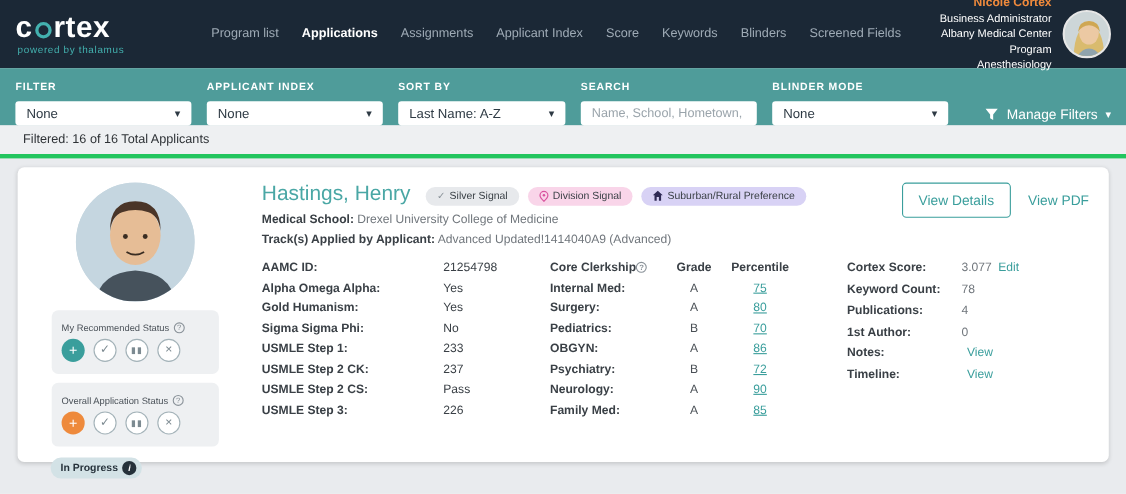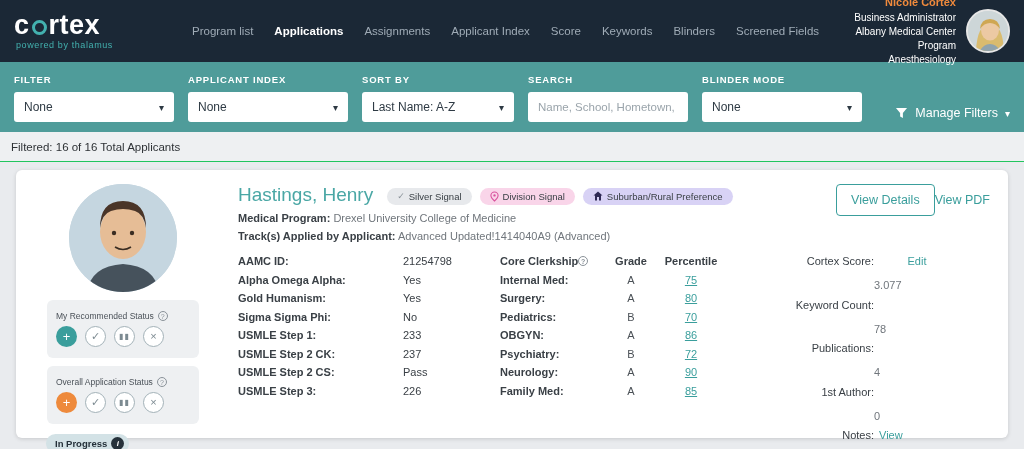--- a/index.html
+++ b/index.html
@@ -14,33 +14,33 @@
   .logo-sub { color:#43b1af; font-size:9px; letter-spacing:0.6px; margin-top:2px; padding-left:2px; }
   .nav { display:flex; gap:21px; margin-left:38px; align-items:center; }
   .nav-item { color:#9fabb6; font-size:11.5px; cursor:pointer; white-space:nowrap; }
   .nav-item.active { color:#ffffff; font-weight:bold; }
   .user-block { margin-left:auto; display:flex; align-items:center; gap:10px; }
   .user-text { text-align:right; color:#ffffff; font-size:10px; line-height:1.4; }
   .user-name { color:#f08a3c; font-weight:bold; font-size:11px; }
   .avatar { width:44px; height:44px; border-radius:50%; border:2px solid #e6e6e6; overflow:hidden; background:#cfd8da; flex:0 0 auto; cursor:pointer; }
 
   
-  .filter-bar { height:70px; background:#4f9c9a; display:flex; padding:12px 14px 0 14px; gap:14px; }
+  .filter-bar { height:52px; background:#4f9c9a; display:flex; padding:12px 14px 0 14px; gap:14px; }
   .filter-group { display:flex; flex-direction:column; gap:7px; }
   .filter-label { color:#ffffff; font-size:9.5px; font-weight:bold; letter-spacing:0.8px; }
   .select { background:#ffffff; border-radius:3px; height:30px; width:160px; display:flex; align-items:center; justify-content:space-between; padding:0 10px; font-size:12px; color:#2e3a44; cursor:pointer; }
   .select.sort { width:152px; }
   .chev { font-size:10px; color:#2e3a44; }
   .search-input { height:30px; width:160px; border:none; border-radius:3px; padding:0 10px; font-size:11.5px; color:#333; font-family:"Liberation Sans", sans-serif; }
   .search-input::placeholder { color:#9aa4ab; }
   .manage { margin-left:auto; color:#ffffff; display:flex; align-items:center; gap:7px; font-size:12.5px; font-weight:normal; padding-top:20px; cursor:pointer; white-space:nowrap; }
   .manage .chev-w { font-size:10px; color:#ffffff; }
 
   
-  .status-bar { height:30px; background:#eef0f2; display:flex; align-items:center; padding:0 11px; font-size:11.5px; color:#2e3236; border-bottom:1px solid #22c55e; }
+  .status-bar { height:30px; background:#eef0f2; display:flex; align-items:center; padding:0 21px; font-size:11.5px; color:#2e3236; border-bottom:4px solid #22c55e; }
 
   
   .main { padding:8px 16px 0 16px; }
   .card { background:#ffffff; border-radius:6px; box-shadow:0 1px 4px rgba(0,0,0,0.15); height:268px; padding:14px 18px; display:flex; position:relative; }
 
   .left-col { width:178px; display:flex; flex-direction:column; align-items:center; flex:0 0 auto; }
   .photo { width:108px; height:108px; border-radius:50%; overflow:hidden; background:#c5d6e0; flex:0 0 auto; }
   .status-box { background:#eef0f2; border-radius:6px; padding:11px 9px; margin-top:8px; width:152px; }
   .status-box-title { font-size:8.5px; color:#4a5158; margin-bottom:5px; display:flex; align-items:center; gap:4px; }
   .help-dot { width:10px; height:10px; border:1px solid #8a9299; border-radius:50%; color:#8a9299; font-size:7px; display:inline-flex; align-items:center; justify-content:center; cursor:pointer; flex:0 0 auto; }
@@ -56,21 +56,21 @@
   .content { flex:1; padding-left:26px; }
   .top-row { display:flex; align-items:center; }
   .name { color:#4aa7a5; font-size:19px; font-weight:normal; }
   .badges { display:flex; gap:8px; margin-left:14px; margin-top:2px; }
   .badge { border-radius:10px; padding:3px 10px; font-size:9.5px; color:#3a4046; display:flex; align-items:center; gap:4px; white-space:nowrap; }
   .badge.silver { background:#e7e9ec; }
   .badge.division { background:#f9d5e9; }
   .badge.suburban { background:#d8d2f5; }
   .badge .bcheck { color:#8a9299; font-size:9px; }
 
-  .actions { position:absolute; right:18px; top:14px; display:flex; align-items:center; }
+  .actions { position:absolute; right:18px; top:14px; display:flex; align-items:center; gap:16px; }
   .view-details-btn { border:1px solid #3a9e9c; color:#3a9e9c; background:#ffffff; border-radius:4px; padding:8px 14px; font-size:12.5px; cursor:pointer; font-family:"Liberation Sans", sans-serif; }
   .view-pdf { color:#3a9e9c; font-size:12.5px; cursor:pointer; }
 
   .meta-line { font-size:11px; margin-top:6px; color:#70767c; }
   .meta-line b { color:#3a4046; }
 
   .data-grid { display:flex; margin-top:13px; }
   .stats-col { width:262px; flex:0 0 auto; }
   .stat-row { display:flex; font-size:11px; margin-bottom:6.5px; color:#3a4046; }
   .stat-label { width:165px; font-weight:bold; }
@@ -78,22 +78,22 @@
   .clerk-col { width:238px; flex:0 0 auto; }
   .clerk-row { display:flex; font-size:11px; margin-bottom:6.5px; align-items:center; }
   .clerk-name { width:106px; font-weight:bold; color:#3a4046; display:flex; align-items:center; gap:0; }
   .clerk-grade { width:50px; text-align:center; color:#4a5056; }
   .clerk-pct { width:70px; text-align:center; }
   .clerk-header { font-weight:bold; color:#3a4046; }
   .pct-link { color:#3a9e9c; text-decoration:underline; cursor:pointer; }
 
   .summary-col { width:225px; margin-left:32px; flex:0 0 auto; }
   .sum-row { display:flex; font-size:11px; margin-bottom:7.5px; }
-  .sum-label { width:104px; font-weight:normal; color:#3a4046;text-align:right; }
-  .sum-value { color:#70767c;margin-top:24px; }
+  .sum-label { width:104px; font-weight:bold; color:#3a4046; }
+  .sum-value { color:#70767c; }
   .link { color:#3a9e9c; cursor:pointer; }
   .sum-row .link { margin-left:5px; }
   .sum-row .link:first-of-type { margin-left:0; }
   .sum-row .sum-value + .link { margin-left:6px; }
 </style>
 </head>
 <body>
 
 <div class="header">
   <div class="logo-block">
@@ -249,21 +249,21 @@
           <div class="badge suburban">
             <svg width="10" height="10" viewBox="0 0 10 10">
                 <path d="M5 0.5 L9.5 4.5 L8 4.5 L8 9.5 L6 9.5 L6 6 L4 6 L4 9.5 L2 9.5 L2 4.5 L0.5 4.5 Z" fill="#2f2a55"></path>
               </svg>
             <span>Suburban/Rural Preference</span>
           </div>
         </div>
       </div>
 
       <div class="meta-line">
-        <b>Medical Program:</b>
+        <b>Medical School:</b>
         <span>Drexel University College of Medicine</span>
       </div>
       <div class="meta-line">
         <b>Track(s) Applied by Applicant:</b>
         <span>Advanced Updated!1414040A9 (Advanced)</span>
       </div>
 
       <div class="data-grid">
 
         <div class="stats-col">

